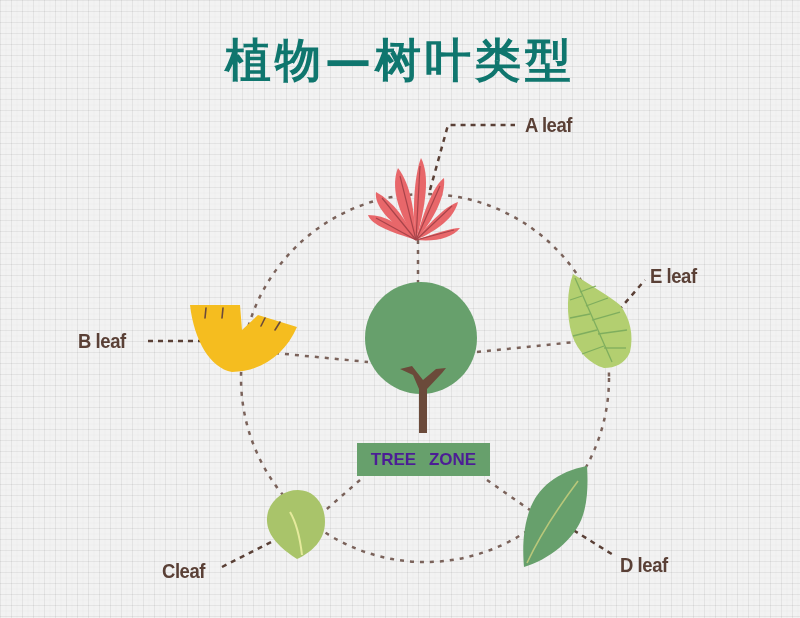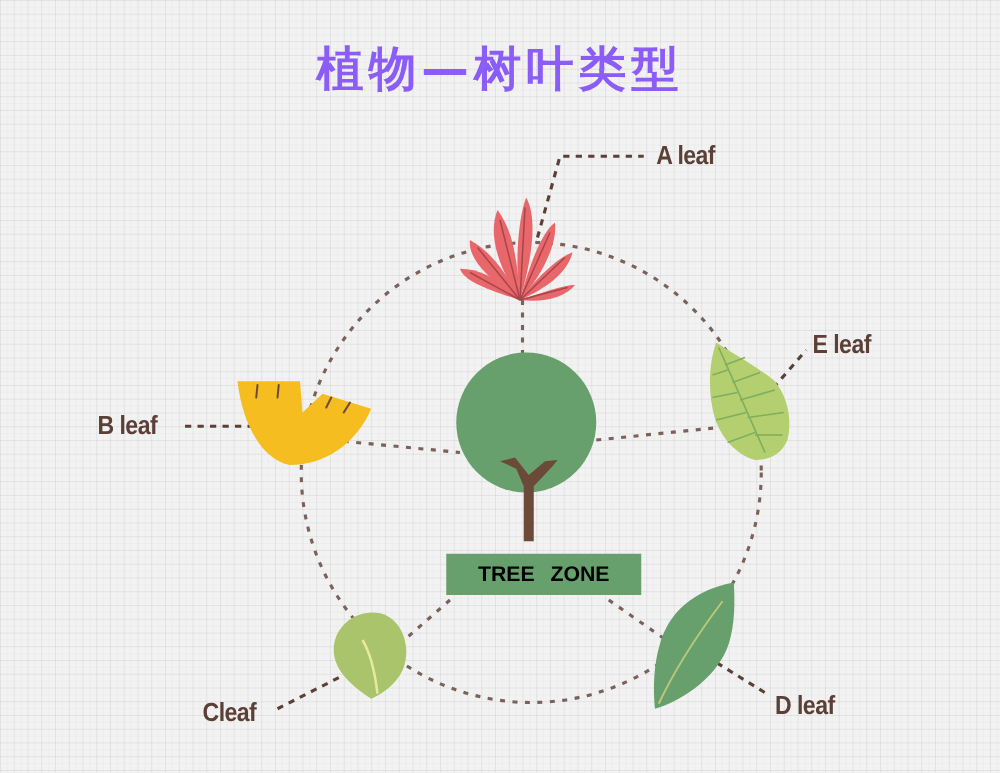--- a/index.html
+++ b/index.html
@@ -9,32 +9,32 @@
     background-image:
       linear-gradient(to right, rgba(0,0,0,0.045) 1px, transparent 1px),
       linear-gradient(to bottom, rgba(0,0,0,0.045) 1px, transparent 1px),
       linear-gradient(to right, rgba(0,0,0,0.02) 1px, transparent 1px),
       linear-gradient(to bottom, rgba(0,0,0,0.02) 1px, transparent 1px);
     background-size: 11px 11px, 11px 11px, 5.5px 5.5px, 5.5px 5.5px;
     font-family: "DejaVu Sans", sans-serif;
   }
   .title {
     position: absolute; left: 0; top: 30px; width: 800px; text-align: center;
-    font-size: 38px; font-weight: bold; color: #8b5cf6; letter-spacing: 4px;
+    font-size: 46px; font-weight: bold; color: #0f766e; letter-spacing: 4px;
     font-family: "DejaVu Sans", sans-serif;
   }
   svg.canvas { position: absolute; left: 0; top: 0; }
   .label {
     position: absolute; font-family: "Liberation Sans", sans-serif;
     font-weight: bold; font-size: 21px; color: #5a4036;
     letter-spacing: -0.5px; transform: scaleX(0.88); transform-origin: left center;
   }
   .zone {
-    position: absolute; left: 357px; top: 443px; width: 156px; height: 33px;
-    background: #67a06c; color: #000000; text-align: center; line-height: 33px;
+    position: absolute; left: 357px; top: 443px; width: 133px; height: 33px;
+    background: #67a06c; color: #4c1d95; text-align: center; line-height: 33px;
     font-family: "Liberation Sans", sans-serif; font-weight: bold; font-size: 17px;
     word-spacing: 8px;
   }
 </style>
 </head>
 <body>
 
 <div class="title">植物—树叶类型</div>
 
 <svg class="canvas" width="800" height="618" viewBox="0 0 800 618">

